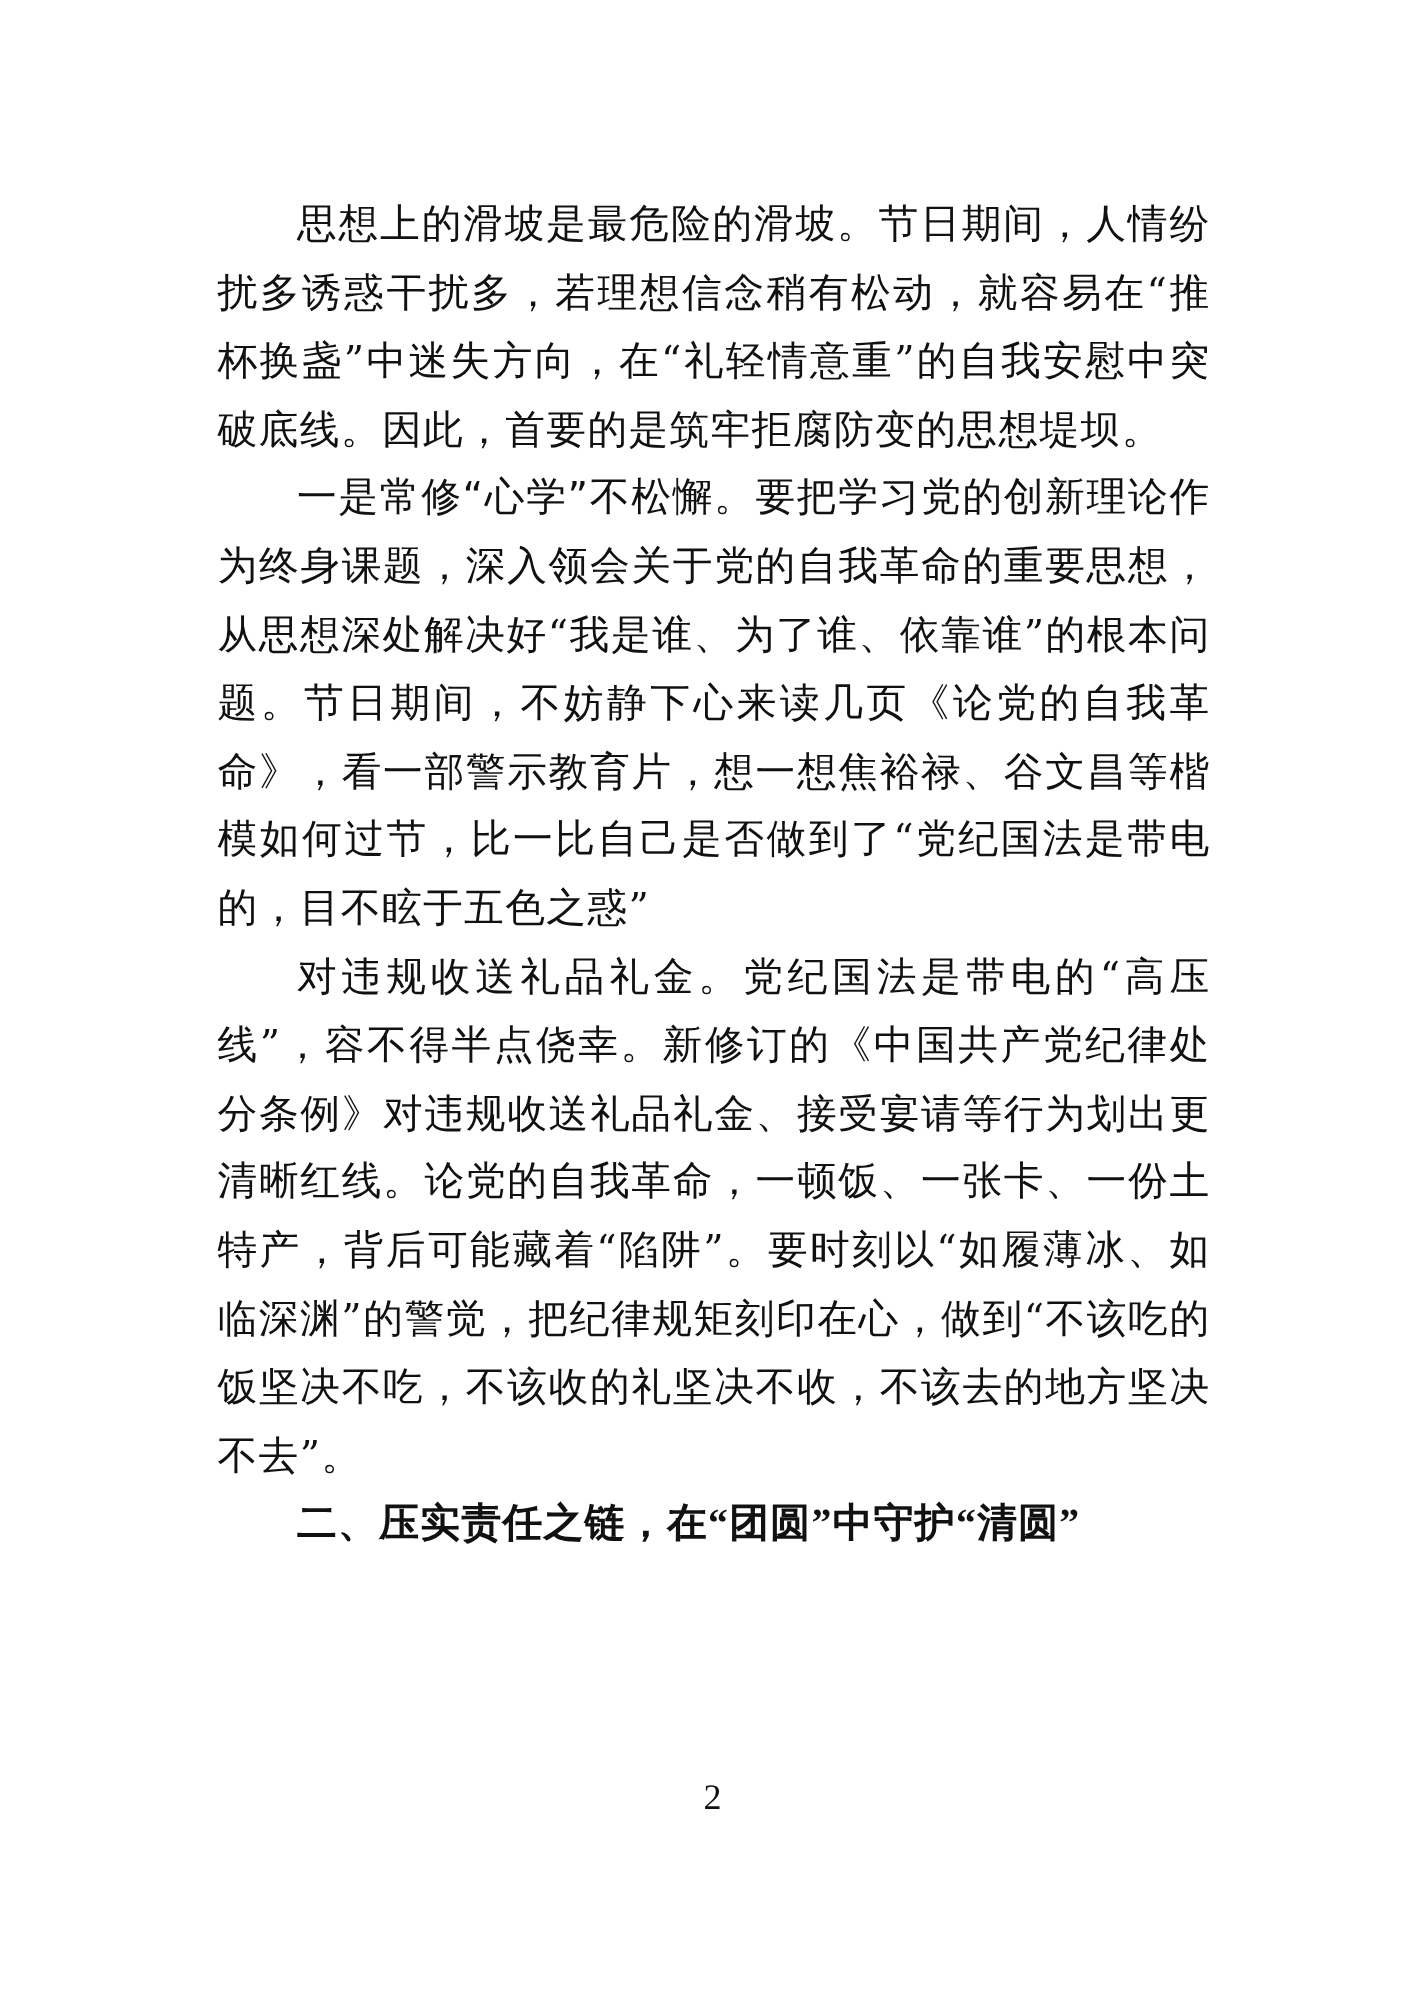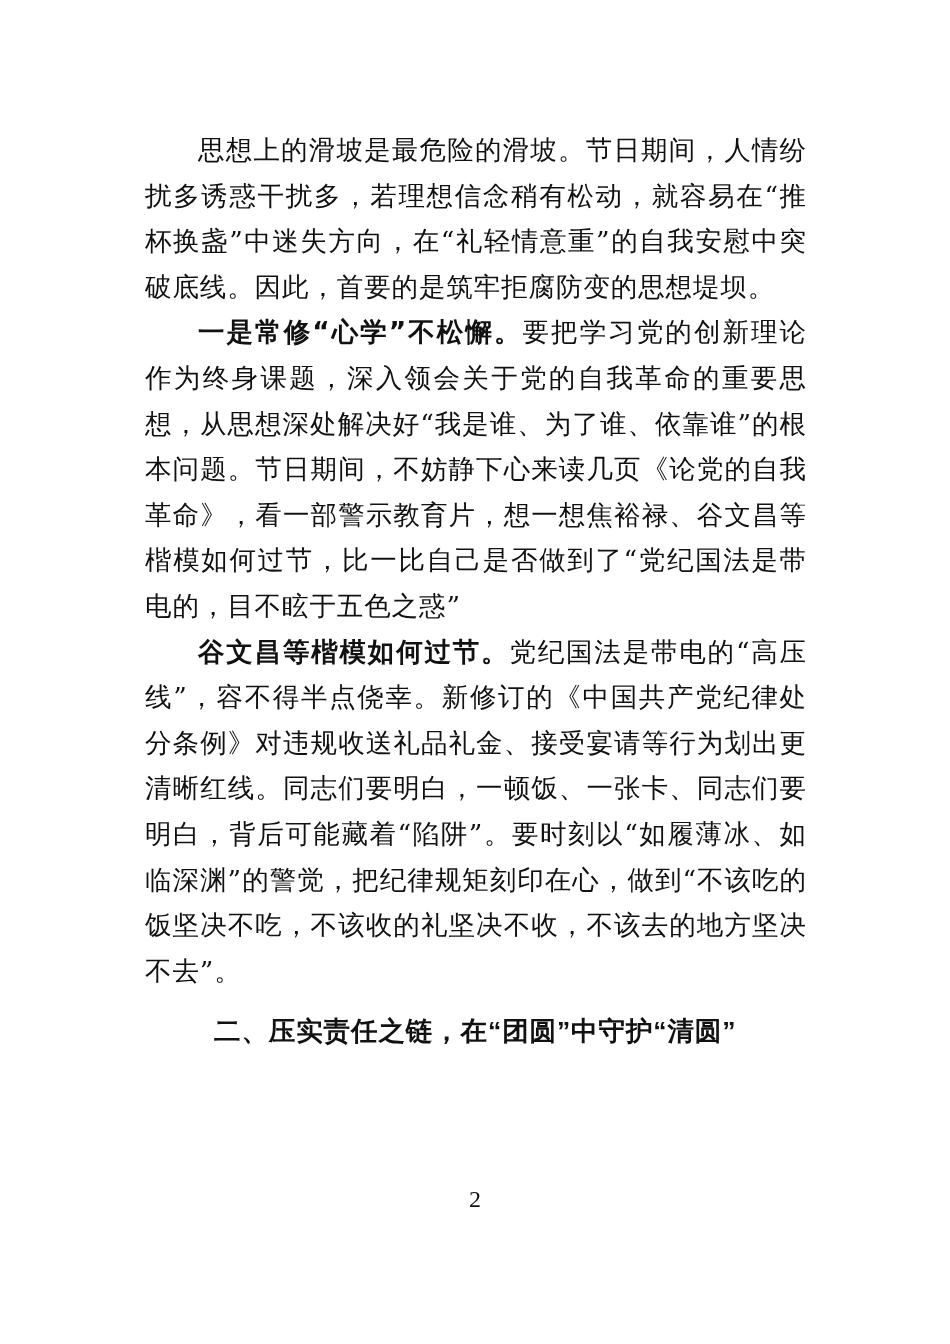--- a/index.html
+++ b/index.html
@@ -9,37 +9,37 @@
     }
     .content {
       position: absolute; left: 145px; top: 127px; width: 662px;
       font-family: "DejaVu Serif", "Liberation Serif", serif;
       font-size: 26.5px; line-height: 45.6px; color: #111111;
       letter-spacing: 0.9px;
       text-align: justify;
       text-justify: inter-character;
     }
     .para { margin: 0; text-indent: 2em; }
-    .bold { font-family: "DejaVu Sans", "Liberation Sans", sans-serif; font-weight: bold; margin-top: 37px; }
-    .heading { margin: 16px; text-indent: 2em; font-family: Liberation Sans, sans-serif; font-weight: bold; }
+    .bold { font-family: "DejaVu Sans", "Liberation Sans", sans-serif; font-weight: normal; margin-top: 37px; }
+    .heading { margin: 0; text-indent: 2em; font-family: Liberation Serif, serif; font-weight: bold; }
     .page-number {
       position: absolute; left: 0; width: 950px; top: 1186px; text-align: center;
       font-family: "Liberation Serif", "DejaVu Serif", serif; font-size: 24px; color: #111;
     }
   </style>
 </head>
 <body>
 
 <div class="page">
   <div class="content">
     <p class="para">
       <span>思想上的滑坡是最危险的滑坡。节日期间，人情纷扰多诱惑干扰多，若理想信念稍有松动，就容易在“推杯换盏”中迷失方向，在“礼轻情意重”的自我安慰中突破底线。因此，首要的是筑牢拒腐防变的思想堤坝。</span>
     </p>
     <p class="para">
       <span class="bold">一是常修“心学”不松懈。</span><span>要把学习党的创新理论作为终身课题，深入领会关于党的自我革命的重要思想，从思想深处解决好“我是谁、为了谁、依靠谁”的根本问题。节日期间，不妨静下心来读几页《论党的自我革命》，看一部警示教育片，想一想焦裕禄、谷文昌等楷模如何过节，比一比自己是否做到了“党纪国法是带电的，目不眩于五色之惑”</span>
     </p>
     <p class="para">
-      <span class="bold">谷文昌等楷模如何过节。</span><span>党纪国法是带电的“高压线”，容不得半点侥幸。新修订的《中国共产党纪律处分条例》对违规收送礼品礼金、接受宴请等行为划出更清晰红线。同志们要明白，一顿饭、一张卡、同志们要明白，背后可能藏着“陷阱”。要时刻以“如履薄冰、如临深渊”的警觉，把纪律规矩刻印在心，做到“不该吃的饭坚决不吃，不该收的礼坚决不收，不该去的地方坚决不去”。</span>
+      <span class="bold">对违规收送礼品礼金。</span><span>党纪国法是带电的“高压线”，容不得半点侥幸。新修订的《中国共产党纪律处分条例》对违规收送礼品礼金、接受宴请等行为划出更清晰红线。论党的自我革命，一顿饭、一张卡、一份土特产，背后可能藏着“陷阱”。要时刻以“如履薄冰、如临深渊”的警觉，把纪律规矩刻印在心，做到“不该吃的饭坚决不吃，不该收的礼坚决不收，不该去的地方坚决不去”。</span>
     </p>
     <p class="heading">二、压实责任之链，在“团圆”中守护“清圆”</p>
   </div>
   <div class="page-number">2</div>
 </div>
 
 </body></html>

